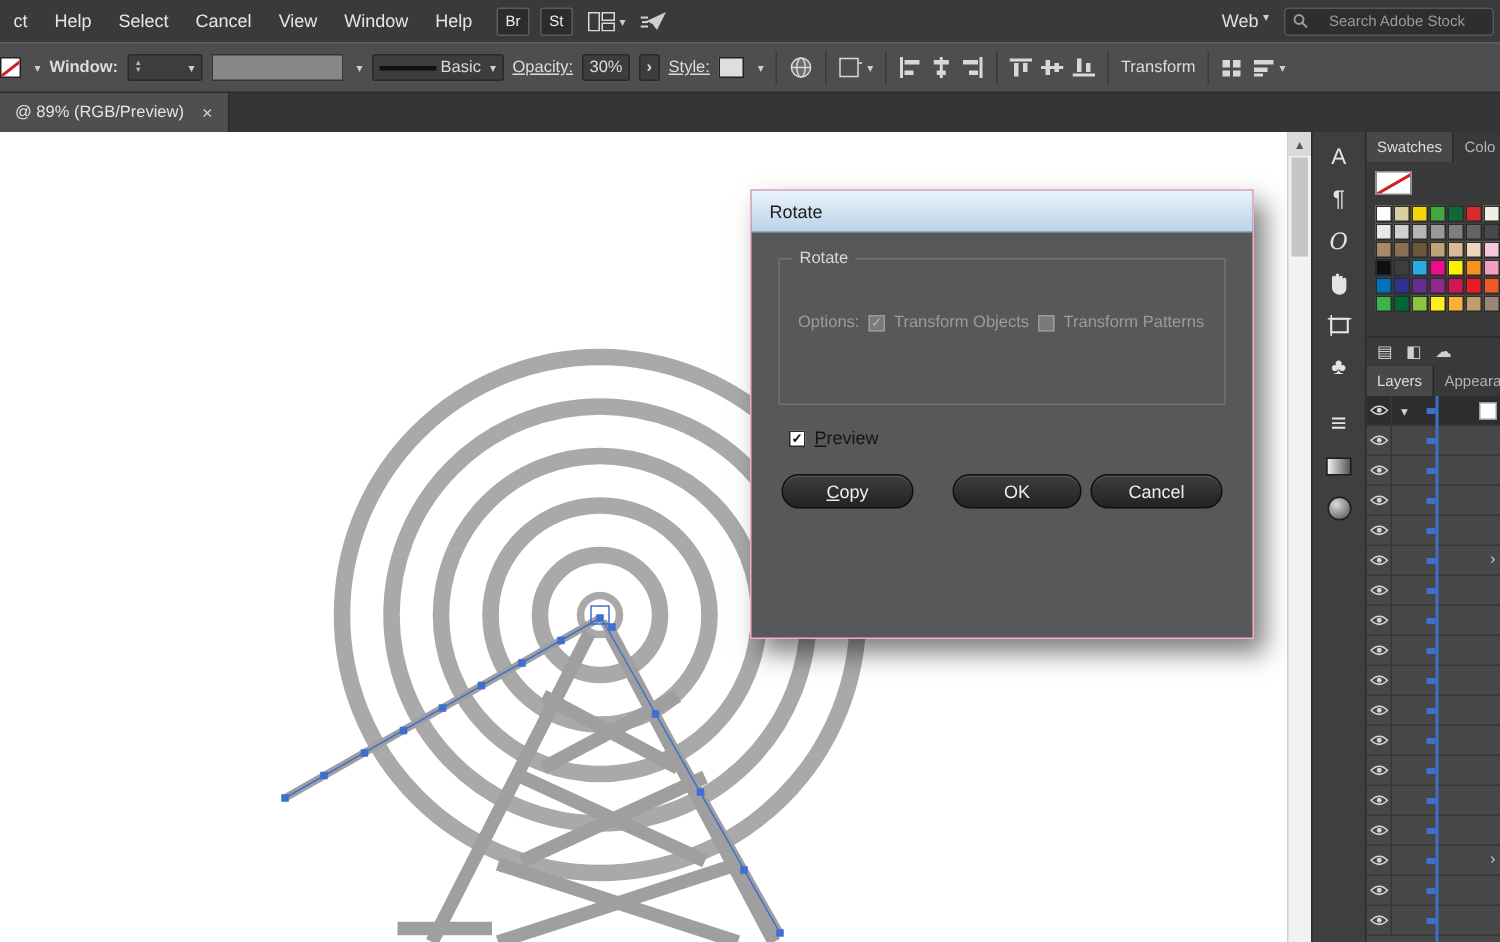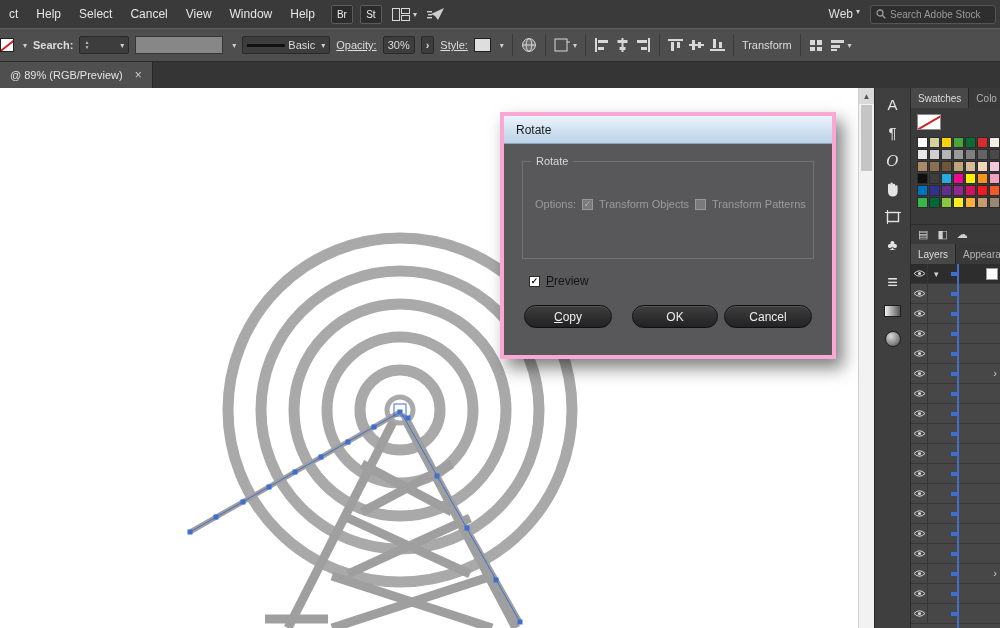--- a/index.html
+++ b/index.html
@@ -4,21 +4,21 @@
 <style>
   *{box-sizing:border-box;margin:0;padding:0}
   html,body{width:1000px;height:628px;overflow:hidden;font-family:"Liberation Sans",sans-serif;background:#fff}
   
   #menubar{height:28px;background:#3a3a3a;display:flex;align-items:center;color:#e6e6e6;font-size:12px;padding-right:4px}
   .menu-item{padding:0 9px;line-height:28px;cursor:default;white-space:nowrap}
   .mini-btn{width:22px;height:19px;background:#2c2c2c;border:1px solid #5c5c5c;border-radius:2px;color:#eee;font-size:10px;display:flex;align-items:center;justify-content:center;margin-left:7px}
   .chev{font-size:8px;color:#cfcfcf;margin-left:3px}
   .icon-cell{display:flex;align-items:center;margin-left:10px}
   #workspace{margin-left:auto;display:flex;align-items:flex-start;font-size:12px;color:#e0e0e0;padding:0 10px}
-  #searchbox{width:126px;height:19px;background:#2e2e2e;border:1px solid #565656;border-radius:3px;display:flex;align-items:center;gap:4px;padding:0 5px;color:#9a9a9a;font-size:10px;overflow:hidden;white-space:nowrap}
+  #searchbox{width:140px;height:19px;background:#2e2e2e;border:1px solid #565656;border-radius:3px;display:flex;align-items:center;gap:14px;padding:0 5px;color:#9a9a9a;font-size:10px;overflow:hidden;white-space:nowrap}
   
   #controlbar{height:34px;background:#4e4e4e;border-top:1px solid #5e5e5e;border-bottom:1px solid #2c2c2c;display:flex;align-items:center;gap:6px;font-size:11px;color:#dcdcdc;padding-right:4px}
   .cb-sep{width:1px;height:22px;background:#3a3a3a;flex:0 0 1px;margin:0 2px}
   .none-mini{width:14px;height:14px;background:#fff;border:1px solid #222;position:relative;overflow:hidden;flex:0 0 14px}
   .none-mini::after{content:"";position:absolute;left:-3px;right:-3px;top:50%;height:2px;background:#d21f1f;transform:rotate(-38deg)}
   .cb-field{background:#3d3d3d;border:1px solid #292929;height:18px;display:flex;align-items:center;padding:0 4px;border-radius:2px;gap:3px}
   .spin{display:flex;flex-direction:column;font-size:5px;line-height:5px;color:#bdbdbd}
   .brush-box{width:88px;height:18px;background:#a0a0a0;border:1px solid #2b2b2b;opacity:.7}
   .line-prev{width:38px;height:3px;background:#111}
   .underlink{text-decoration:underline}
@@ -56,21 +56,21 @@
   #layerslist{position:relative;flex:1;background:#474747;overflow:hidden}
   .lrow{height:20px;border-bottom:1px solid #373737;position:relative;display:flex;align-items:center}
   .lrow.sel{background:#2d2d2d}
   .eye{width:17px;height:100%;display:flex;align-items:center;justify-content:center;border-right:1px solid #373737;flex:0 0 17px}
   .blue-line{position:absolute;top:0;bottom:0;left:46px;width:2px;background:#3f6fce;z-index:2}
   .dash{position:absolute;left:40px;top:8px;width:6px;height:4px;background:#3f6fce;z-index:3}
   .expand{position:absolute;right:3px;top:3px;color:#c9c9c9;font-size:11px}
   .lay-chev{margin-left:6px;font-size:9px;color:#d5d5d5}
   .lthumb{position:absolute;right:2px;top:4px;width:12px;height:12px;background:#fff;border:1px solid #9b9b9b}
   
-  #dialog{position:absolute;left:500px;top:24px;width:336px;height:247px;background:#58585a;border:4px solid #f9a8d4;box-shadow:7px 9px 16px rgba(0,0,0,.5);z-index:10}
+  #dialog{position:absolute;left:500px;top:38px;width:336px;height:300px;background:#58585a;border:1px solid #f9a8d4;box-shadow:7px 9px 16px rgba(0,0,0,.5);z-index:10}
   .dtitle{height:28px;background:linear-gradient(#ecf4fc,#cfe1f1 55%,#bed3e8);display:flex;align-items:center;padding:0 12px;color:#1b1b1b;font-size:12px;border-bottom:1px solid #8ea7c0}
   .dgroup{margin:17px 18px 0;border:1px solid #717171;position:relative;padding:18px 12px 14px;height:98px}
   .dgroup-label{position:absolute;top:-7px;left:8px;background:#58585a;padding:0 5px;color:#d8d8d8;font-size:11px}
   .angle-row{display:flex;align-items:center;gap:9px;color:#e5e5e5;font-size:12px;margin-left:8px}
   .angle-field{min-width:52px;height:18px;background:#fff;border:2px solid #2d7fe0;display:flex;align-items:center;font-size:11px;padding:0 2px}
   .angle-sel{background:#2d7fe0;color:#fff;padding:0 2px;white-space:nowrap}
   .caret-block{width:9px;height:12px;background:#2d7fe0;margin-left:1px}
   .options-row{display:flex;align-items:center;gap:6px;margin:18px 0 0 0;color:#9b9b9b;font-size:11px;white-space:nowrap}
   .cbx{width:11px;height:11px;border:1px solid #9a9a9a;background:#7a7a7a;display:flex;align-items:center;justify-content:center;font-size:9px;line-height:9px;color:#b4b4b4;flex:0 0 11px}
   .cbx.live{background:#fff;border:1px solid #2b2b2b;color:#101010;font-weight:bold}
@@ -122,21 +122,21 @@
         <circle cx="4" cy="4" r="3" fill="none" stroke="#9a9a9a" stroke-width="1.3"></circle>
         <line x1="6.3" y1="6.3" x2="9.3" y2="9.3" stroke="#9a9a9a" stroke-width="1.3"></line>
       </svg>
     <span>Search Adobe Stock</span>
   </span>
 </header>
 
 <div id="controlbar">
   <span class="none-mini"></span>
   <span class="chev">▾</span>
-  <span style="font-weight:bold">Search:</span>
+  <span style="font-weight:bold">Window:</span>
   <span class="cb-field">
     <span class="spin">
         <span>▲</span>
         <span>▼</span>
       </span>
     <span style="width:22px"></span>
     <span class="chev">▾</span>
   </span>
   <span class="brush-box"></span>
   <span class="chev">▾</span>

